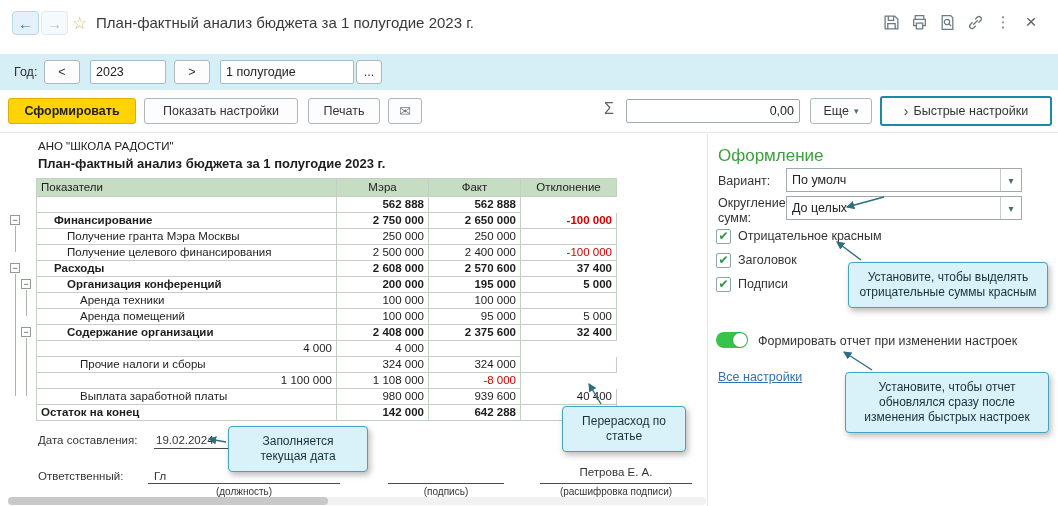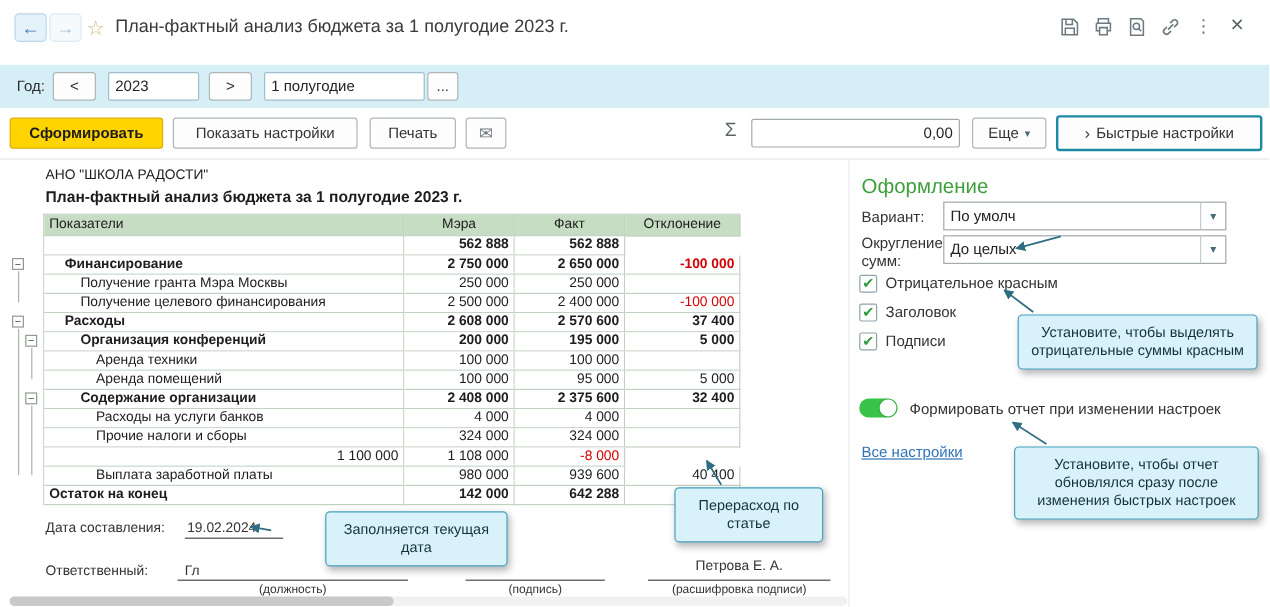--- a/index.html
+++ b/index.html
@@ -218,21 +218,20 @@
   </div>
 
   <div class="trow b">
     <div class="cell lbl" style="padding-left: 30px;">Содержание организации</div>
     <div class="cell num">2 408 000</div>
     <div class="cell num">2 375 600</div>
     <div class="cell num dev">32 400</div>
   </div>
 
   <div class="trow">
-    <div class="cell lbl" style="padding-left: 43px;">Расходы на услуги банков</div>
     <div class="cell num">4 000</div>
     <div class="cell num">4 000</div>
     <div class="cell num dev"></div>
   </div>
 
   <div class="trow">
     <div class="cell lbl" style="padding-left: 43px;">Прочие налоги и сборы</div>
     <div class="cell num">324 000</div>
     <div class="cell num">324 000</div>
     <div class="cell num dev"></div>
@@ -324,21 +323,21 @@
         <div class="knob"></div>
       </div>
     <div class="abs" style="left:50px;top:200px;">Формировать отчет при изменении настроек</div>
 
     <div class="abs link" style="left:10px;top:236px;">Все настройки</div>
   </div>
 
   <div class="tip" style="left:848px;top:262px;width:200px;">Установите, чтобы выделять отрицательные суммы красным</div>
   <div class="tip" style="left:845px;top:372px;width:204px;">Установите, чтобы отчет обновлялся сразу после изменения быстрых настроек</div>
   <div class="tip" style="left:562px;top:406px;width:124px;">Перерасход по статье</div>
-  <div class="tip" style="left:228px;top:426px;width:152px;margin-left:43px;">Заполняется текущая дата</div>
+  <div class="tip" style="left:228px;top:426px;width:140px;">Заполняется текущая дата</div>
 
   <svg class="abs" style="left:0;top:0;z-index:40;pointer-events:none;" width="1058" height="506" viewBox="0 0 1058 506">
     <defs>
       <marker id="ah" markerWidth="7" markerHeight="7" refX="5.2" refY="3" orient="auto">
         <path d="M0,0 L6,3 L0,6 z" fill="#2e6d82"></path>
       </marker>
     </defs>
     <g stroke="#2e6d82" stroke-width="1.4" fill="none">
       <path d="M884 197 L847 207" marker-end="url(#ah)"></path>
       <path d="M861 260 L837 242" marker-end="url(#ah)"></path>

